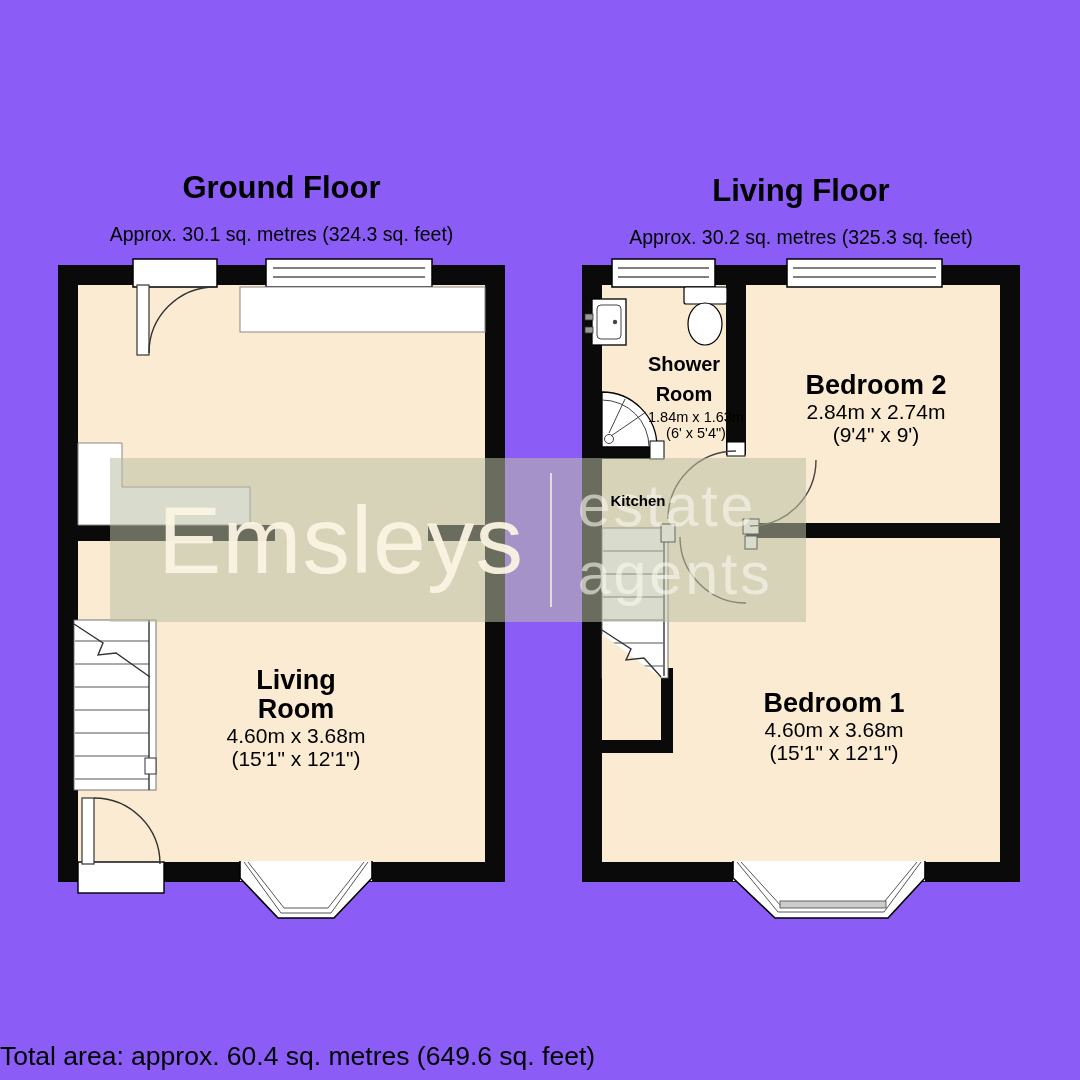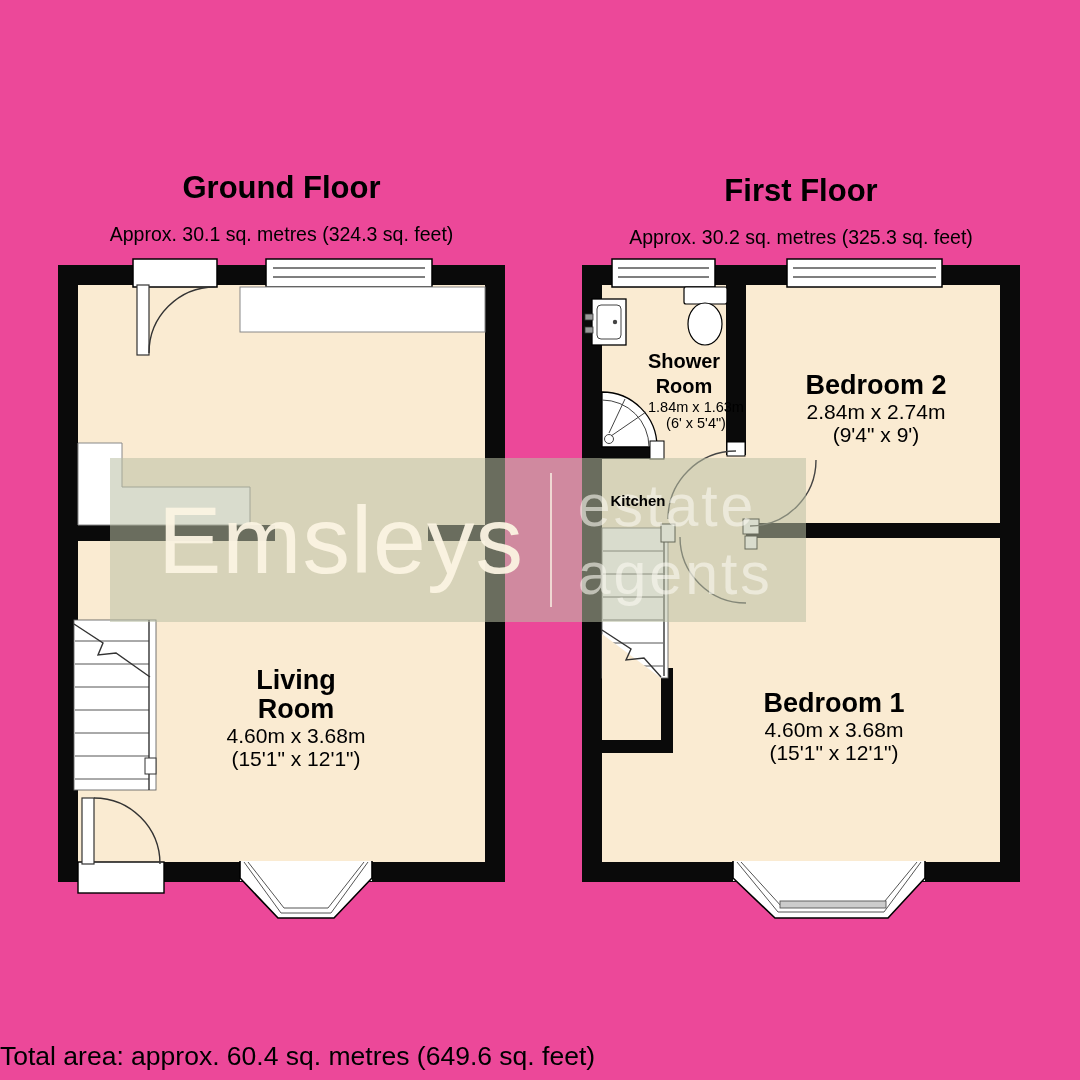--- a/index.html
+++ b/index.html
@@ -1,26 +1,26 @@
 <!DOCTYPE html>
 <html><head>
 <meta charset="utf-8">
 <style>
   html,body{margin:0;padding:0;background:#ffffff;}
-  #canvas{position:relative;width:1080px;height:1080px;background:#ec4899;overflow:hidden;
+  #canvas{position:relative;width:1080px;height:1080px;background:#8b5cf6;overflow:hidden;
           font-family:"Liberation Sans", sans-serif;color:#000;}
   svg{position:absolute;left:0;top:0;z-index:1;}
   .hdr{position:absolute;text-align:center;z-index:10;}
   .hdr .t{font-size:31px;font-weight:bold;line-height:33px;}
   .hdr .s{font-size:19.5px;margin-top:19px;}
   .room-label{position:absolute;text-align:center;z-index:10;}
   .room-label .nm{font-weight:bold;font-size:27px;line-height:29px;}
   .room-label .nm.constrain{width:150px;margin:0 auto;}
   .room-label .dm{font-size:21px;line-height:23px;}
-  .room-label.small .nm{font-size:20px;line-height:25px;}
+  .room-label.small .nm{font-size:20px;line-height:30px;}
   .room-label.small .nm.constrain{width:100px;}
   .room-label.small .dm{font-size:14.5px;line-height:16px;margin-left:24px;}
   #landing-label{position:absolute;left:598px;top:492px;width:80px;text-align:center;
                  font-size:15px;font-weight:bold;z-index:10;}
   #watermark-band{position:absolute;left:110px;top:458px;width:696px;height:164px;
                   background:rgba(185,191,164,0.55);z-index:5;display:flex;align-items:center;}
   #watermark-band .brand{font-size:95px;color:rgba(251,243,225,0.95);margin-left:48px;letter-spacing:1px;}
   #watermark-band .bar{width:3px;height:134px;background:rgba(250,243,228,0.75);margin:0 26px;}
   #watermark-band .suffix{font-size:59px;color:rgba(250,248,240,0.60);letter-spacing:3px;}
   #total-area{position:absolute;left:0;top:1041px;width:1080px;text-align:left;
@@ -163,21 +163,21 @@
       </g>
     </g>
   </svg>
 
   <div class="hdr" style="left:58px;width:447px;top:171px;">
     <div class="t">Ground Floor</div>
     <div class="s">Approx. 30.1 sq. metres (324.3 sq. feet)</div>
   </div>
 
   <div class="hdr" style="left:582px;width:438px;top:174px;">
-    <div class="t">First Floor</div>
+    <div class="t">Living Floor</div>
     <div class="s">Approx. 30.2 sq. metres (325.3 sq. feet)</div>
   </div>
 
 
   <div class="room-label" style="left:186px;top:666px;width:220px;">
     <div class="nm constrain">Living Room</div>
     <div class="dm">4.60m x 3.68m</div>
     <div class="dm">(15'1" x 12'1")</div>
   </div>
 

